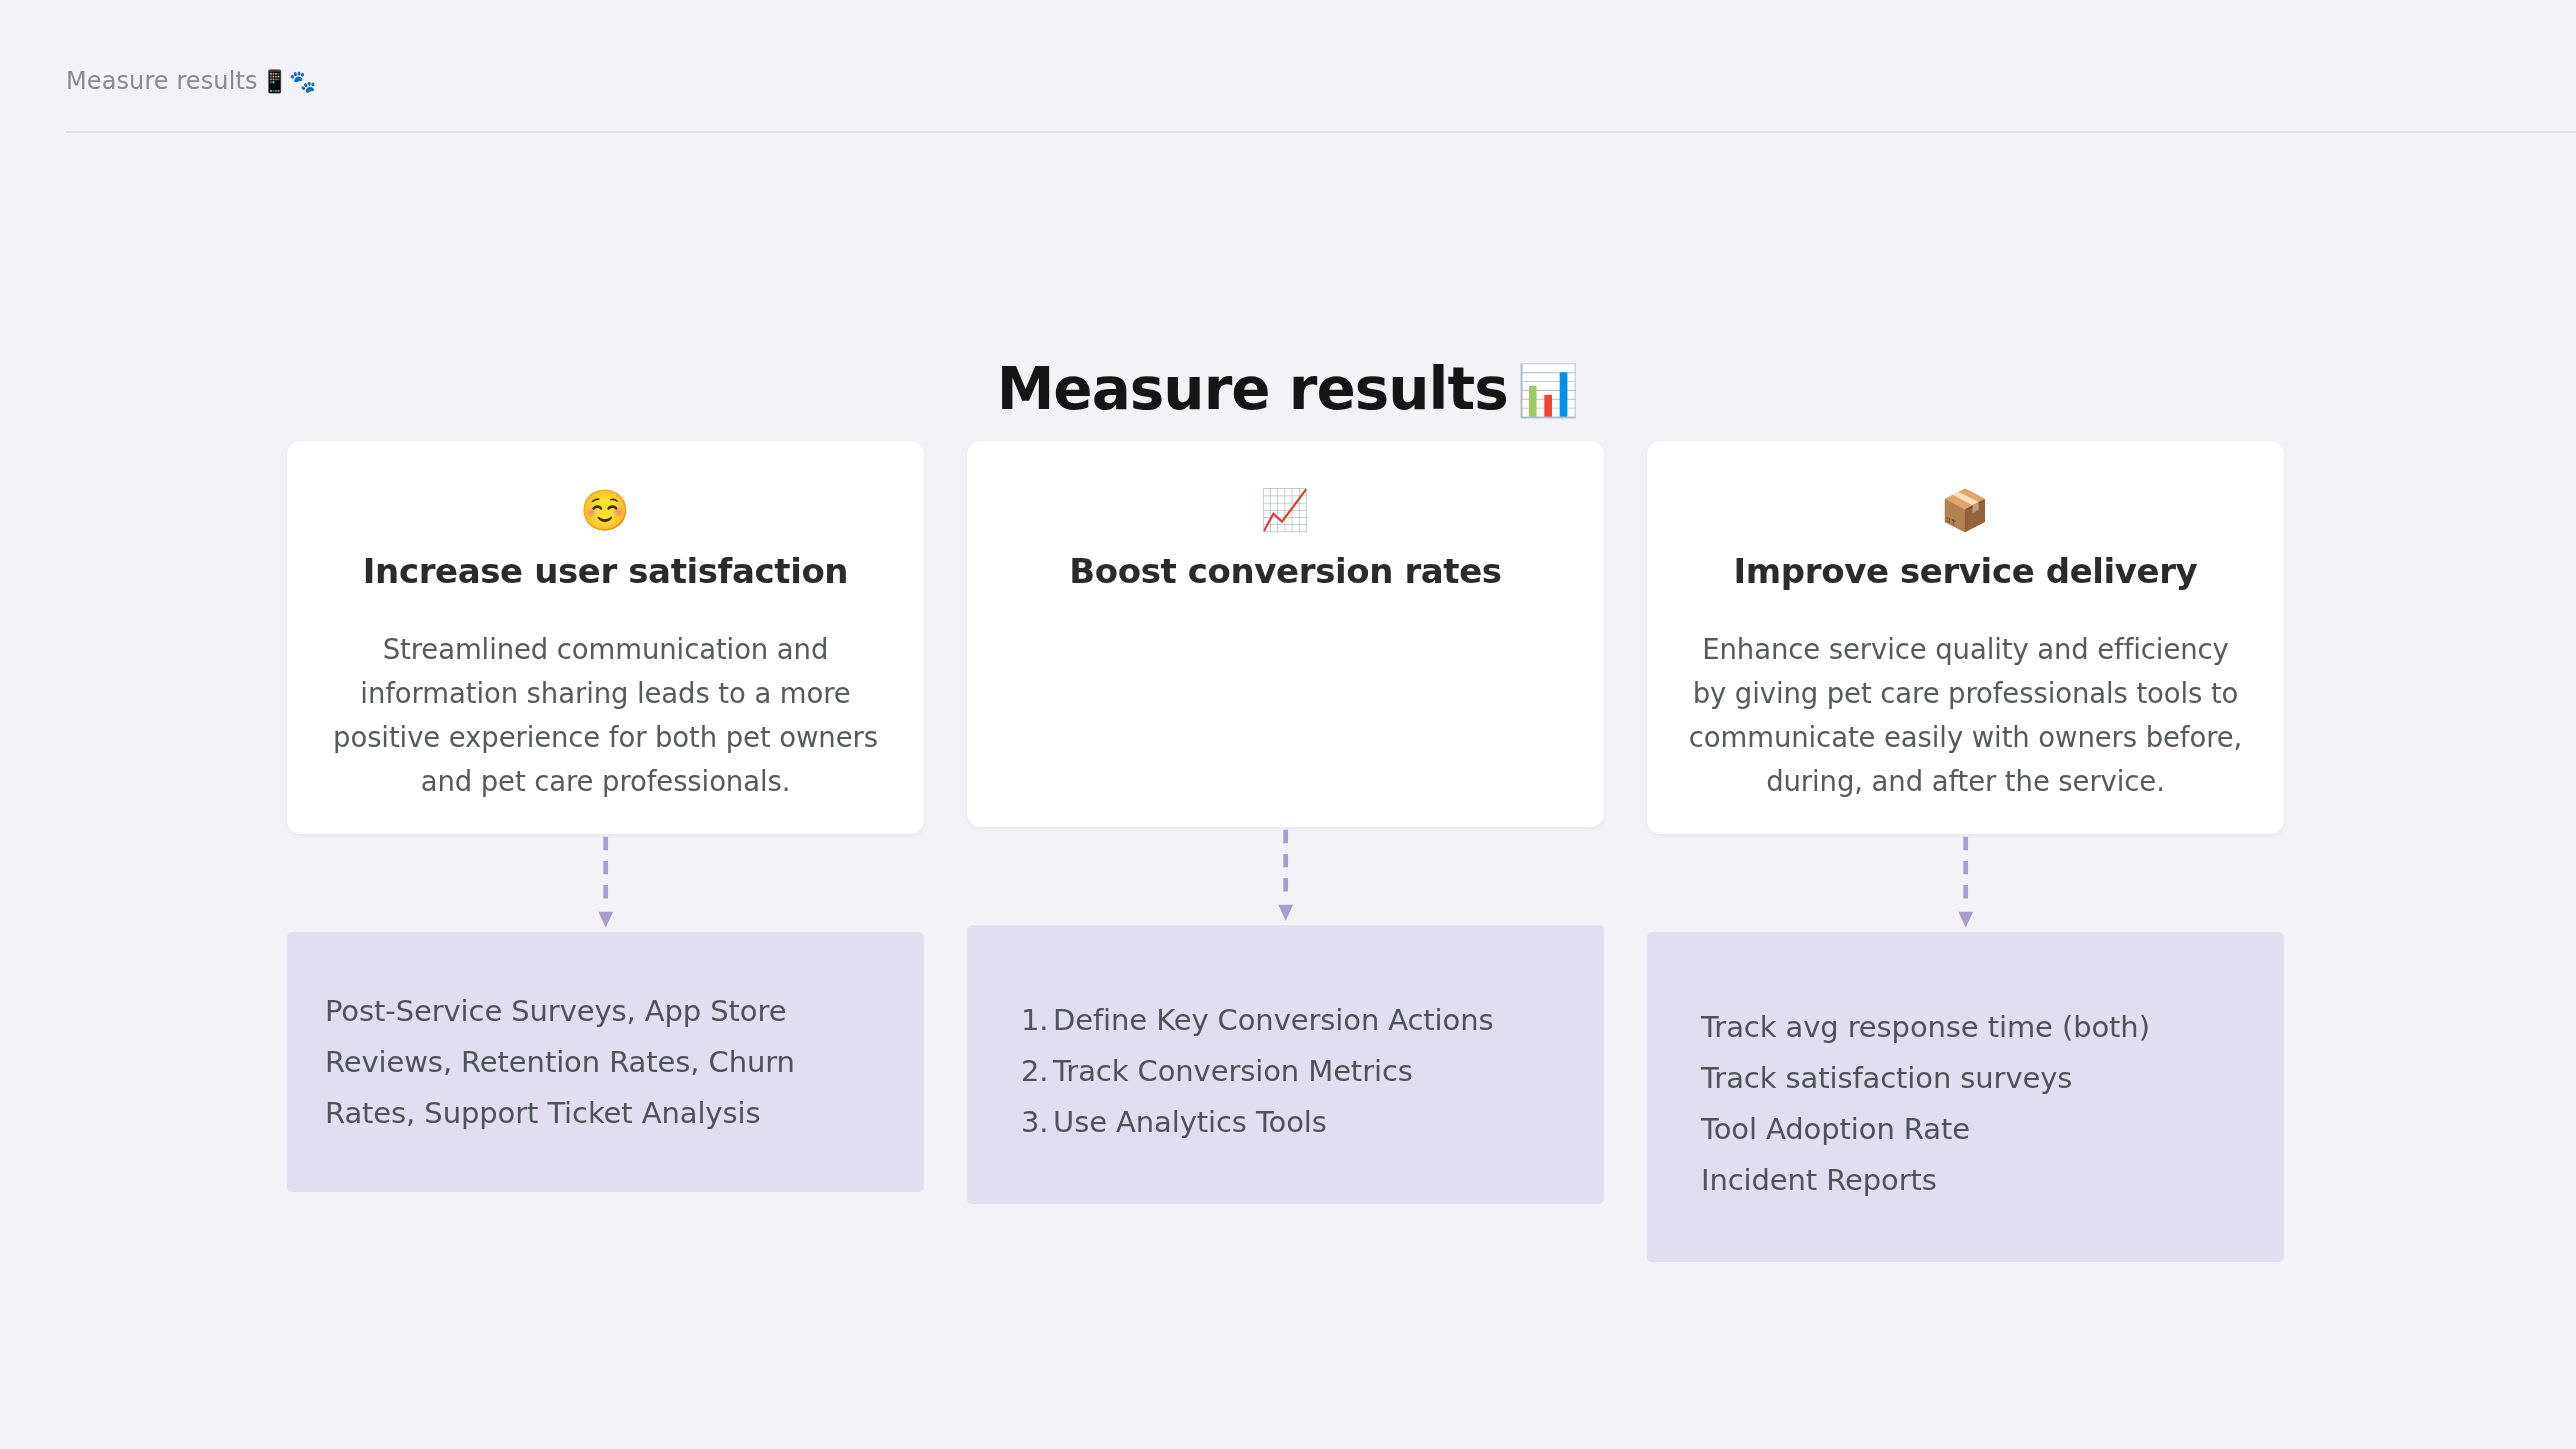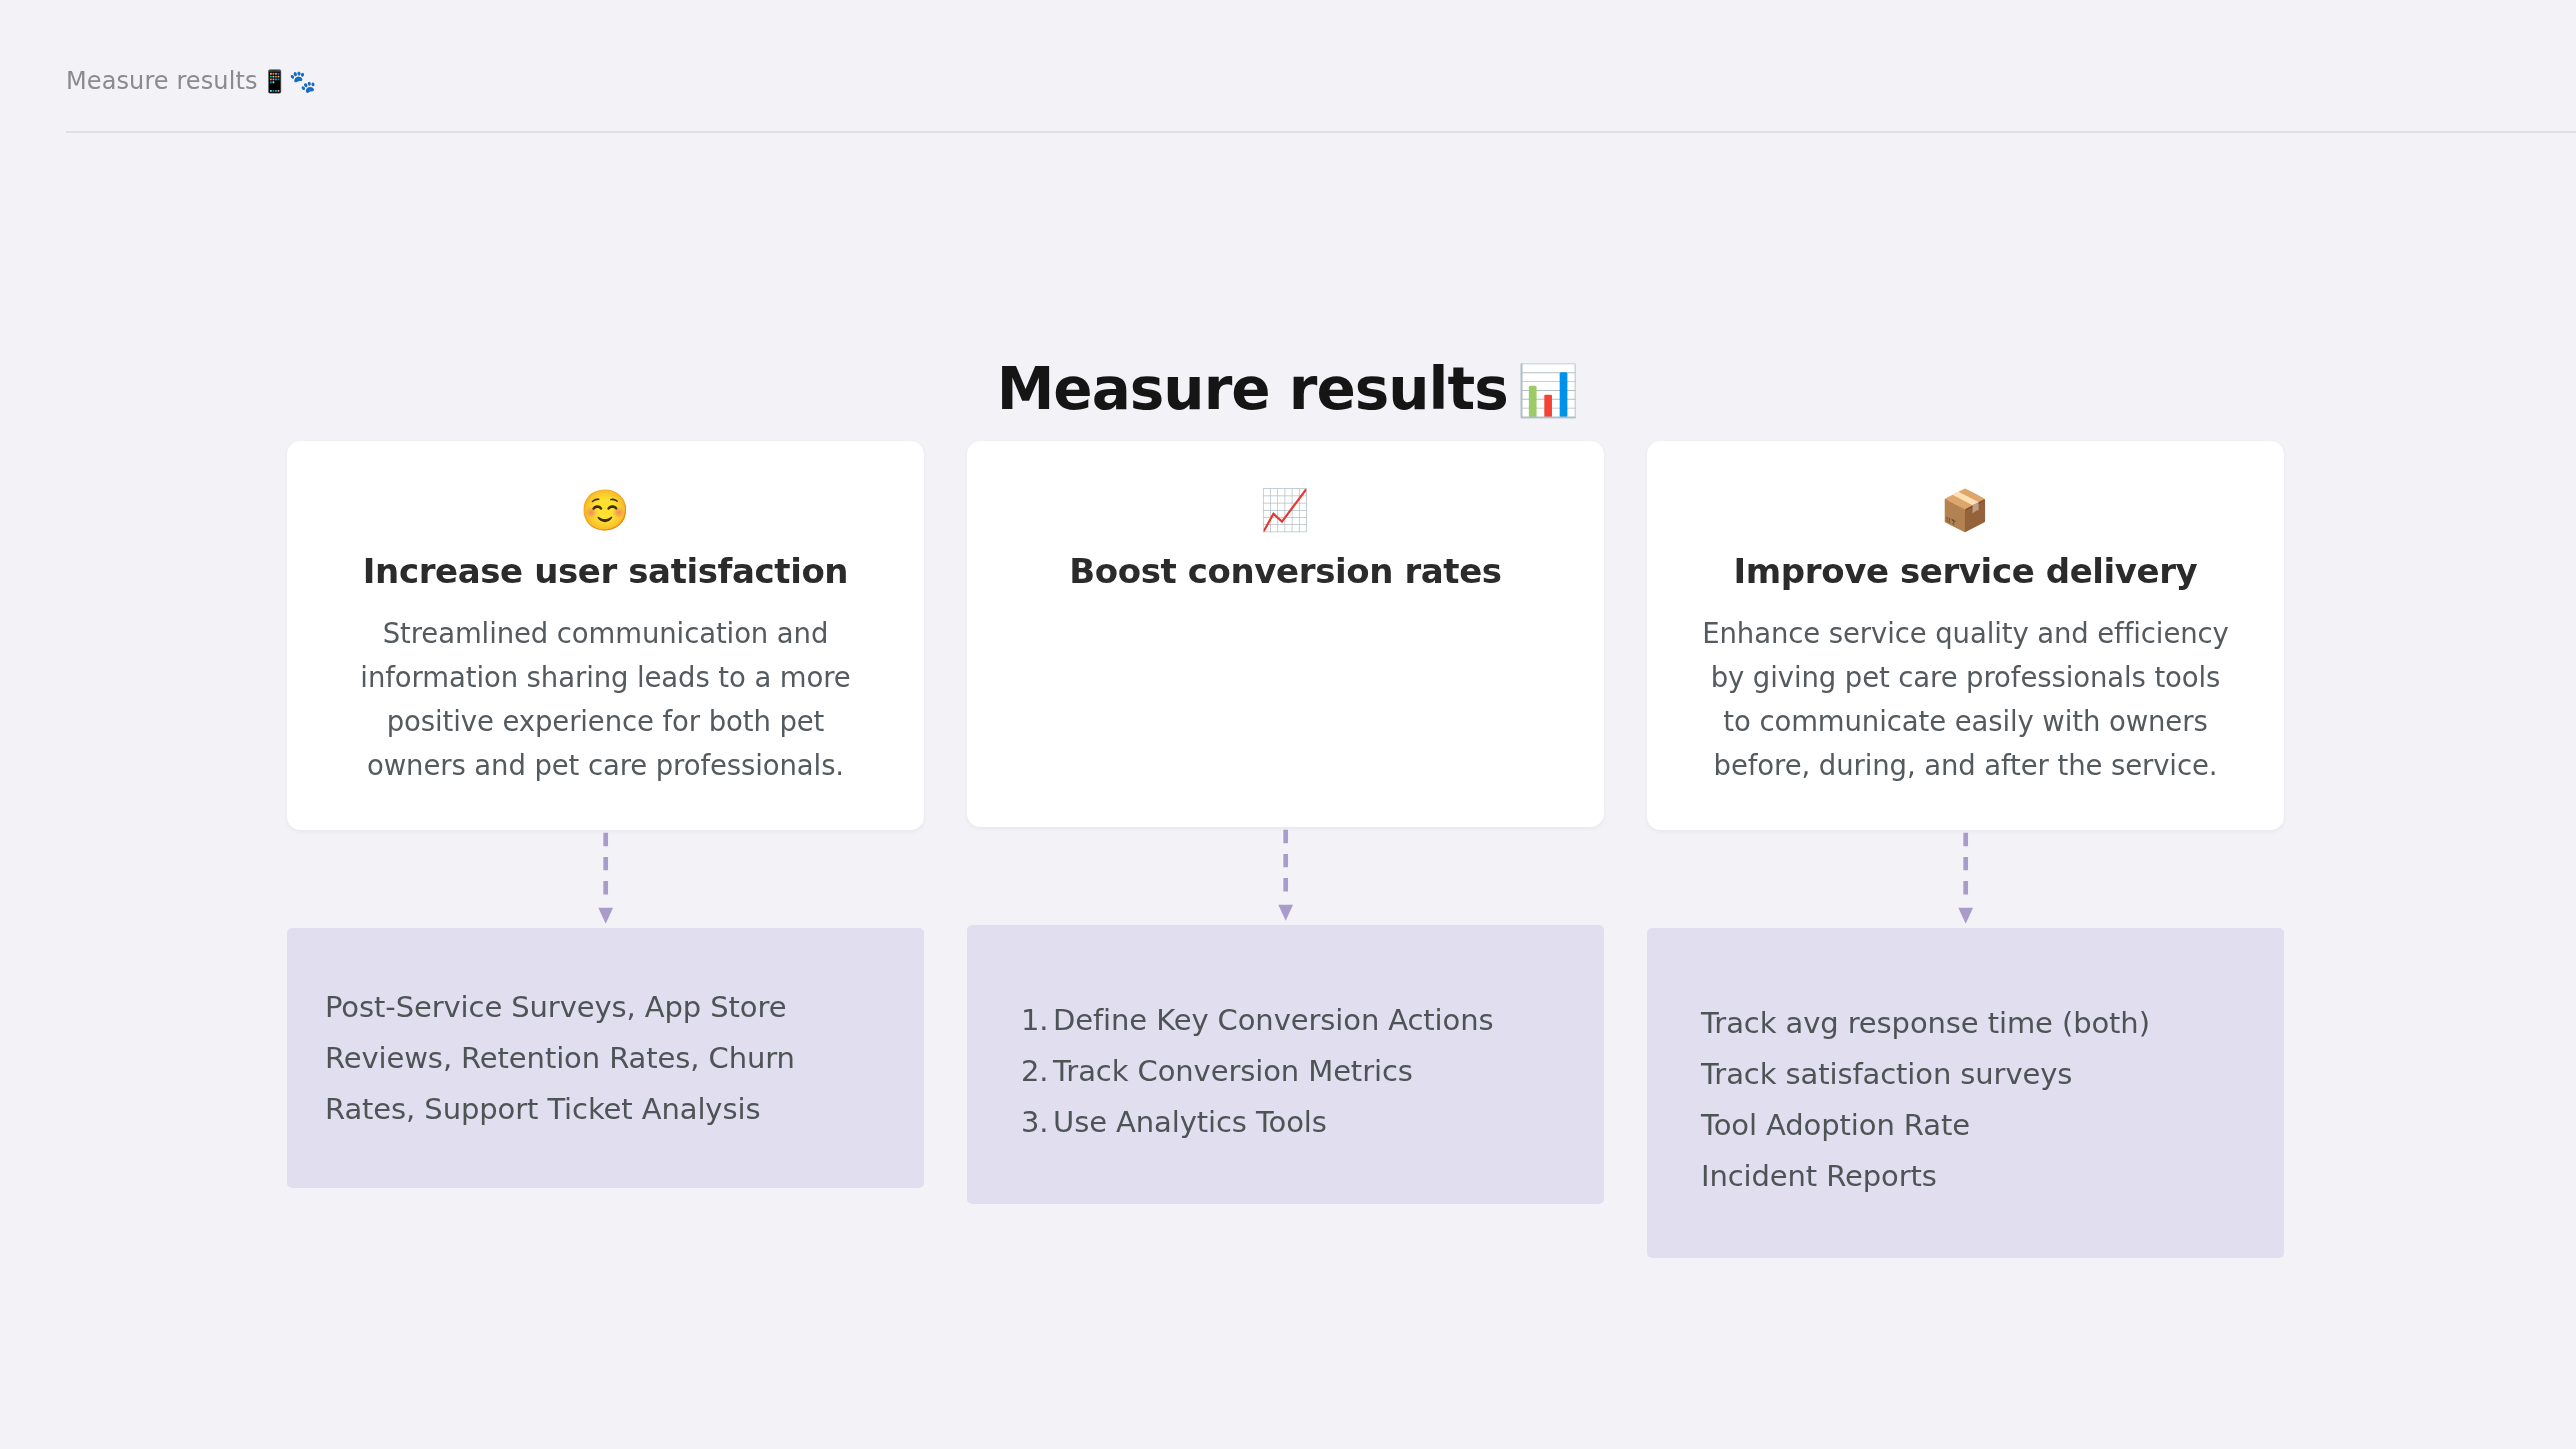--- a/index.html
+++ b/index.html
@@ -104,28 +104,28 @@
     line-height: 43px;
     display: block;
     margin-bottom: 20px;
   }
   .card-title {
     font-size: 34px;
     line-height: 39px;
     font-weight: 800;
     color: #2b2b2b;
     letter-spacing: -0.4px;
-    margin: 0 0 20px 0;
+    margin: 0 0 36px 0;
     font-family: "DejaVu Sans", "Liberation Sans", sans-serif;
   }
   .card-body {
     font-size: 27.5px;
     line-height: 44px;
     color: #555a5e;
-    margin: 16px;
+    margin: 4px;
     letter-spacing: -0.1px;
     font-family: "DejaVu Sans", "Liberation Sans", sans-serif;
   }
 
   
   .connector {
     height: 98px;
     display: flex;
     justify-content: center;
     align-items: flex-start;

